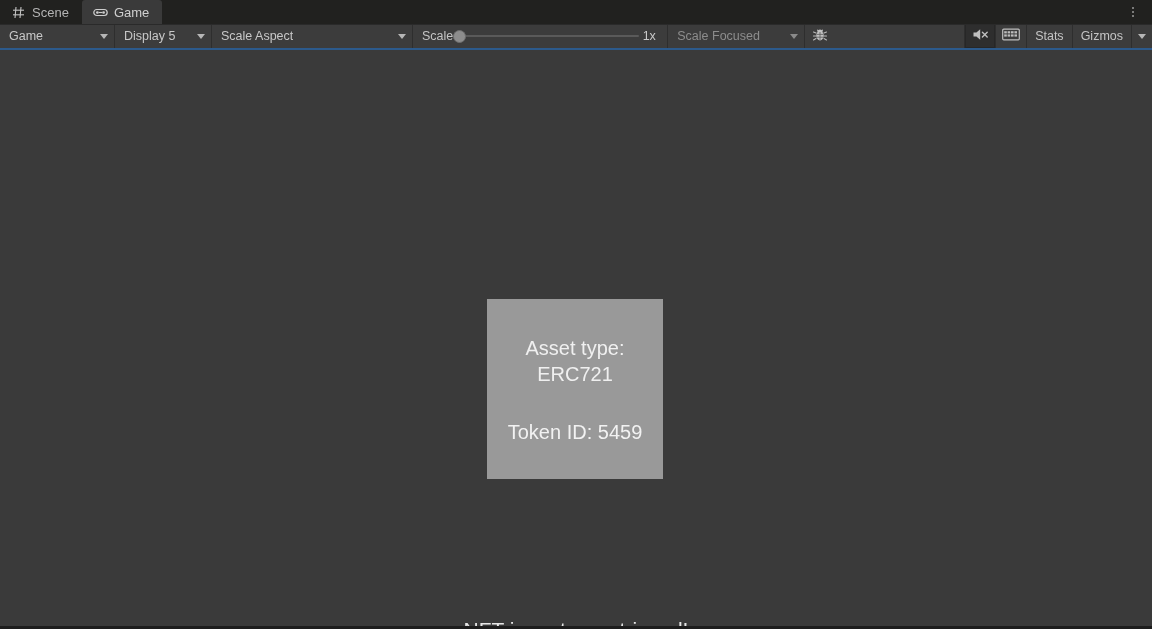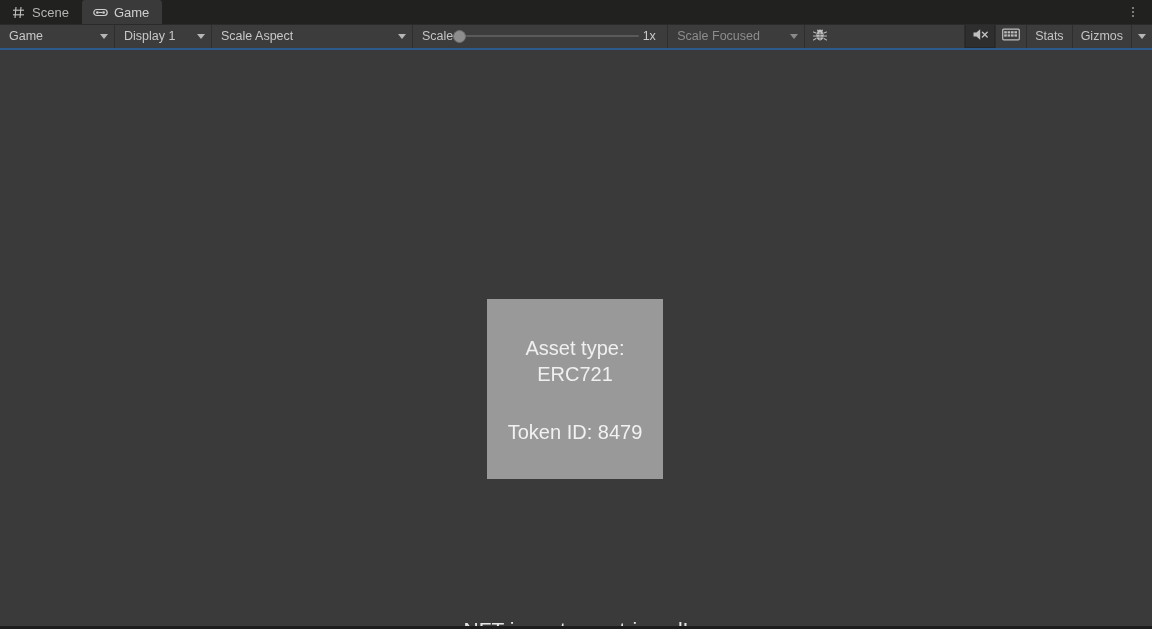--- a/index.html
+++ b/index.html
@@ -290,21 +290,21 @@
 
   <div class="toolbar">
 
     <div class="dropdown dd-game">
       <span class="label">Game</span>
       <span class="caret"></span>
     </div>
     <div class="tb-sep"></div>
 
     <div class="dropdown dd-display">
-      <span class="label">Display 1</span>
+      <span class="label">Display 5</span>
       <span class="caret"></span>
     </div>
     <div class="tb-sep"></div>
 
     <div class="dropdown dd-aspect">
       <span class="label">Scale Aspect</span>
       <span class="caret"></span>
     </div>
     <div class="tb-sep"></div>
 
@@ -396,19 +396,19 @@
     <div class="tb-btn gizmos-arrow">
       <span class="caret" style="margin-left:0"></span>
     </div>
   </div>
 
   <div class="game-view">
 
     <div class="nft-card">
       <div class="asset-type">Asset type:
 ERC721</div>
-      <div class="token-id">Token ID: 8479</div>
+      <div class="token-id">Token ID: 5459</div>
     </div>
 
     <div class="status-text">NFT inventory retrieved!</div>
   </div>
 
 </div>
 
 </body></html>

